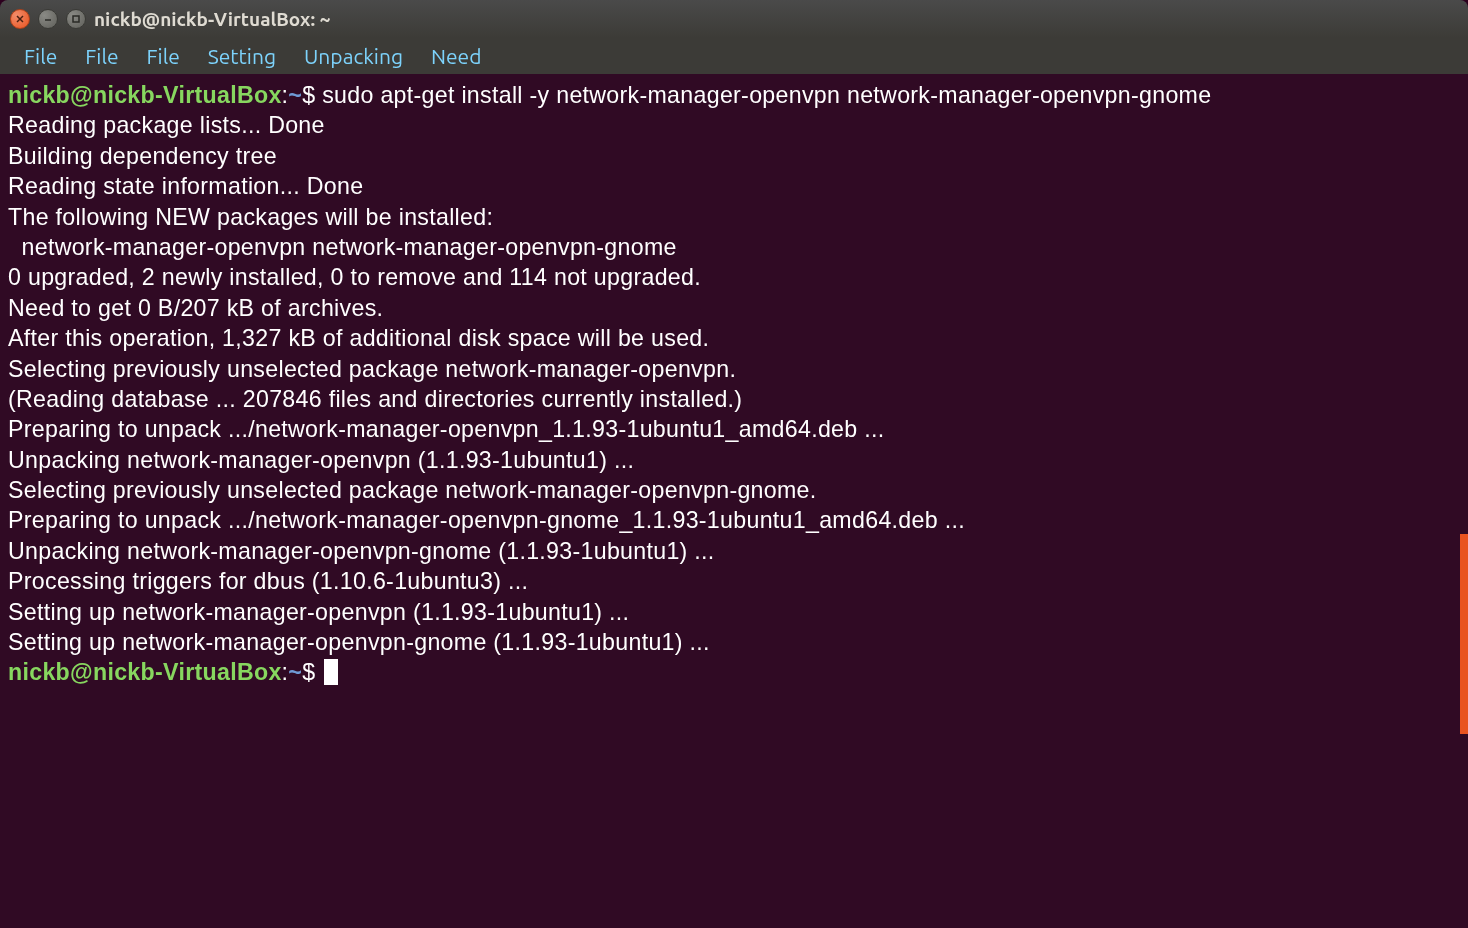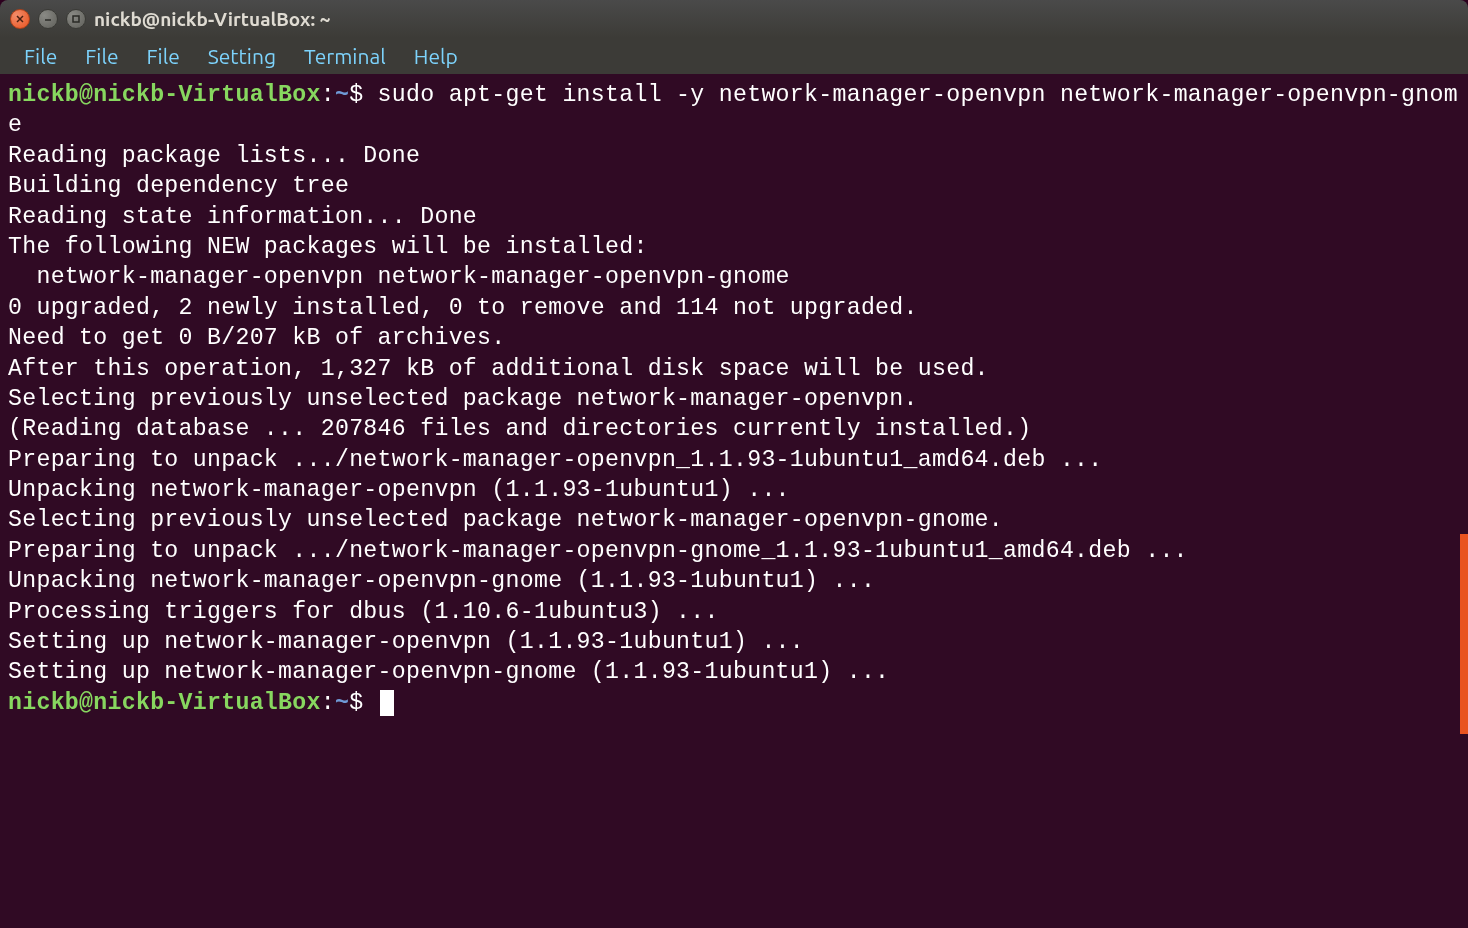--- a/index.html
+++ b/index.html
@@ -76,21 +76,21 @@
       color: #7dd3fc;
       font-size: 21px;
       padding: 4px 12px;
       cursor: pointer;
       text-align: center;
     }
     .terminal {
       flex: 1;
       background: #300a24;
       padding: 6px 8px;
-      font-family: Liberation Mono, monospace;
+      font-family: Liberation Sans, sans-serif;
       font-size: 23.2px;
       line-height: 1.31;
       color: #ffffff;
       white-space: pre-wrap;
       word-break: break-all;
       overflow: hidden;
       position: relative;
       letter-spacing: 0.3px;
     }
     .prompt-user {
@@ -146,22 +146,22 @@
       </div>
     </div>
     <div class="window-title">nickb@nickb-VirtualBox: ~</div>
   </div>
 
   <div class="menubar">
     <div class="menu-item">File</div>
     <div class="menu-item">File</div>
     <div class="menu-item">File</div>
     <div class="menu-item">Setting</div>
-    <div class="menu-item">Terminal</div>
-    <div class="menu-item">Help</div>
+    <div class="menu-item">Unpacking</div>
+    <div class="menu-item">Need</div>
   </div>
 
   <div class="terminal"><span class="prompt-user">nickb@nickb-VirtualBox</span><span class="prompt-dollar">:</span><span class="prompt-path">~</span><span class="prompt-dollar">$</span> <span>sudo apt-get install -y network-manager-openvpn network-manager-openvpn-gnome</span>
 <span id="output-block">Reading package lists... Done
 Building dependency tree       
 Reading state information... Done
 The following NEW packages will be installed:
   network-manager-openvpn network-manager-openvpn-gnome
 0 upgraded, 2 newly installed, 0 to remove and 114 not upgraded.
 Need to get 0 B/207 kB of archives.

